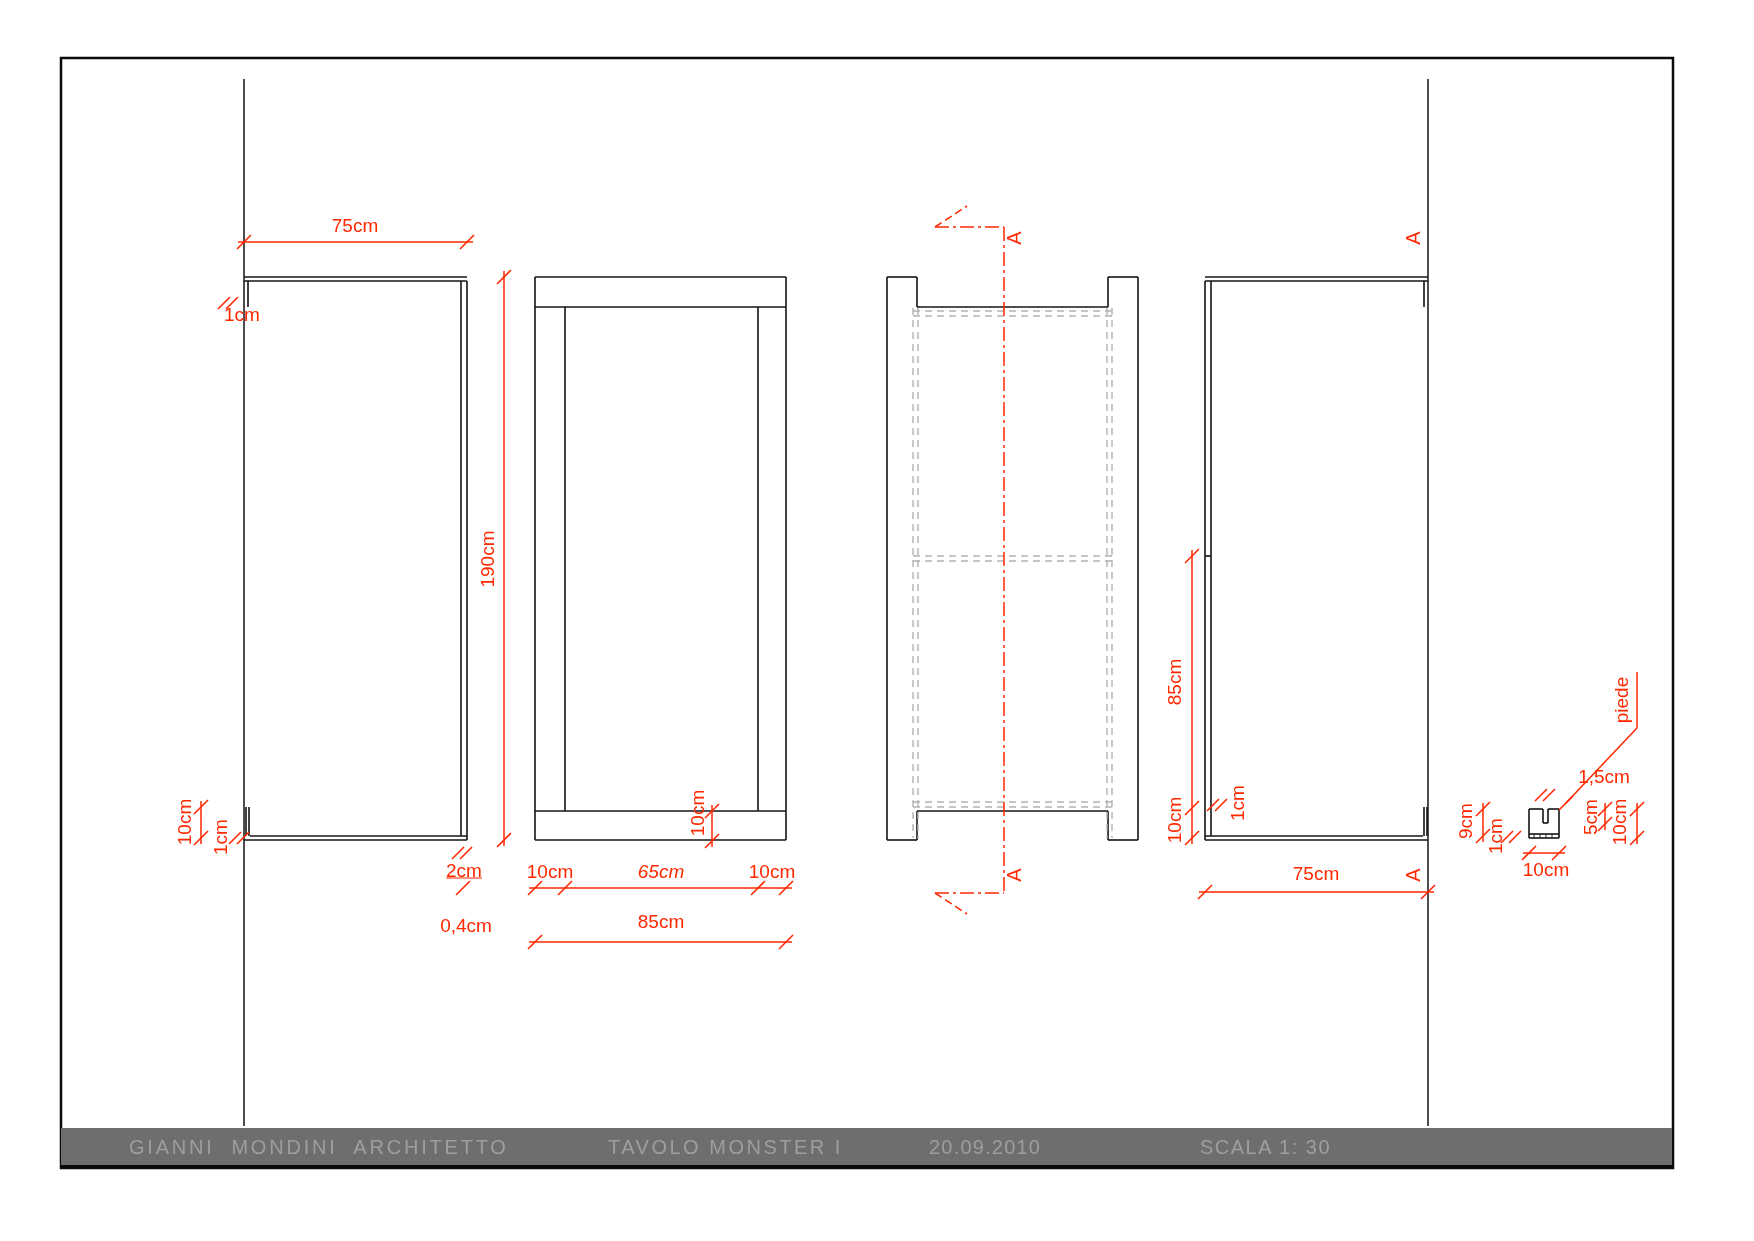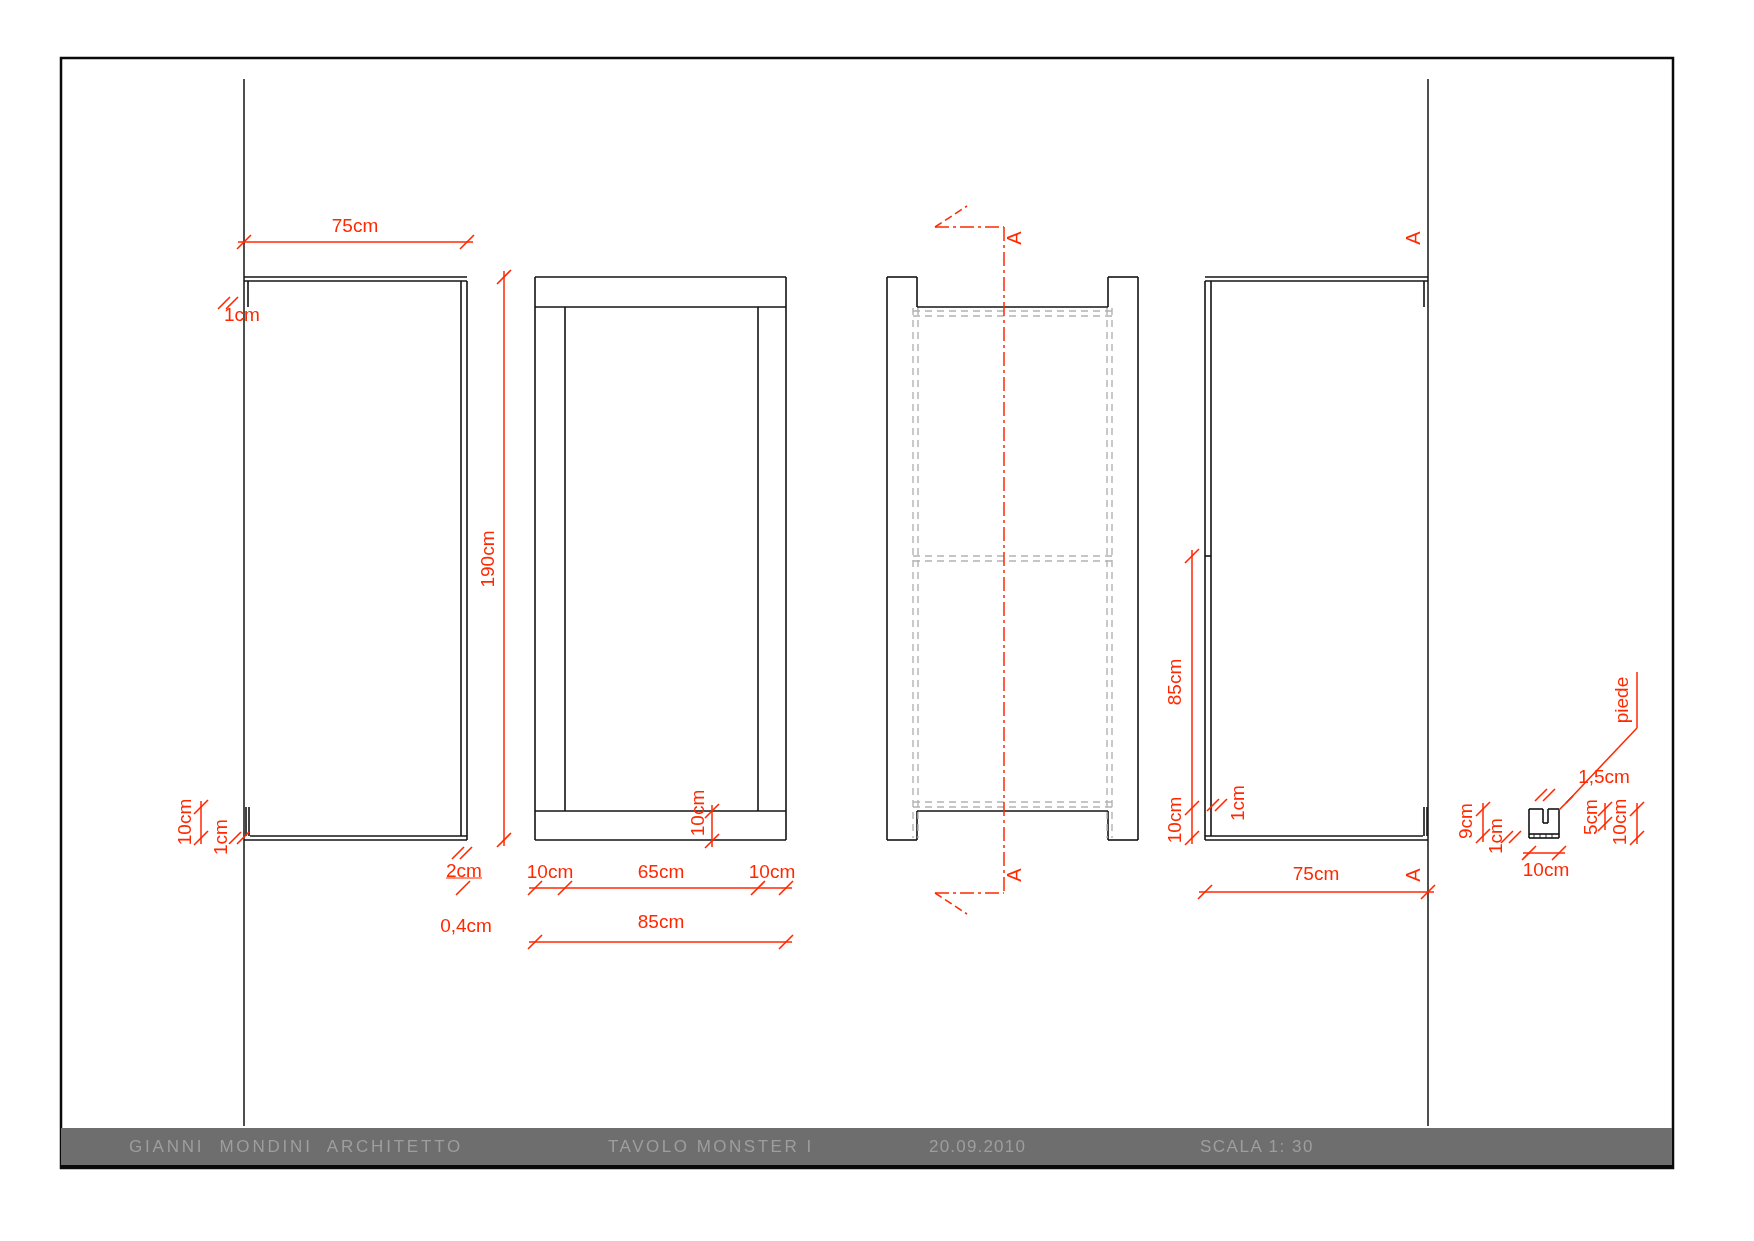--- a/index.html
+++ b/index.html
@@ -13,21 +13,21 @@
     white-space:pre;transform:translate(-50%,-50%);z-index:5;
   }
   .lbl.rot{transform:translate(-50%,-50%) rotate(-90deg);}
   .lbl.marker{font-size:20px;}
   .titlebar{
     position:absolute;left:61px;top:1128px;width:1611px;height:37px;
     background:#6e6e6e;border-bottom:4px solid #0a0a0a;z-index:2;
   }
   .tb-item{
     position:absolute;top:50%;transform:translateY(-50%);
-    color:#9e9e9e;font-size:17px;white-space:pre;letter-spacing:2.5px;
+    color:#9e9e9e;font-size:20px;white-space:pre;letter-spacing:2.5px;
   }
   .tb-architect{left:68px;letter-spacing:2.8px;}
   .tb-project{left:547px;}
   .tb-date{left:860px;letter-spacing:1.2px;margin-left:8px;}
   .tb-scale{left:1139px;letter-spacing:1.5px;}
 </style>
 </head>
 <body>
 
 <div class="sheet">
@@ -213,21 +213,21 @@
 
     <div class="lbl" style="left:355px;top:225px;">75cm</div>
     <div class="lbl" style="left:242px;top:314px;">1cm</div>
     <div class="lbl rot" style="left:184px;top:822px;">10cm</div>
     <div class="lbl rot" style="left:220px;top:837px;">1cm</div>
     <div class="lbl" style="left:464px;top:870px;text-decoration:underline;">2cm</div>
     <div class="lbl" style="left:466px;top:909px;margin-top:16px;">0,4cm</div>
 
     <div class="lbl rot" style="left:487px;top:559px;">190cm</div>
     <div class="lbl" style="left:550px;top:871px;">10cm</div>
-    <div class="lbl" style="left:661px;top:871px;">65cm</div>
+    <div class="lbl" style="left:661px;top:871px;font-style:italic;">65cm</div>
     <div class="lbl" style="left:772px;top:871px;">10cm</div>
     <div class="lbl" style="left:661px;top:921px;">85cm</div>
     <div class="lbl rot" style="left:697px;top:813px;">10cm</div>
 
     <div class="lbl rot marker" style="left:1014px;top:238px;">A</div>
     <div class="lbl rot marker" style="left:1014px;top:875px;">A</div>
 
     <div class="lbl rot" style="left:1174px;top:682px;">85cm</div>
     <div class="lbl rot" style="left:1174px;top:820px;">10cm</div>
     <div class="lbl rot" style="left:1237px;top:803px;">1cm</div>

